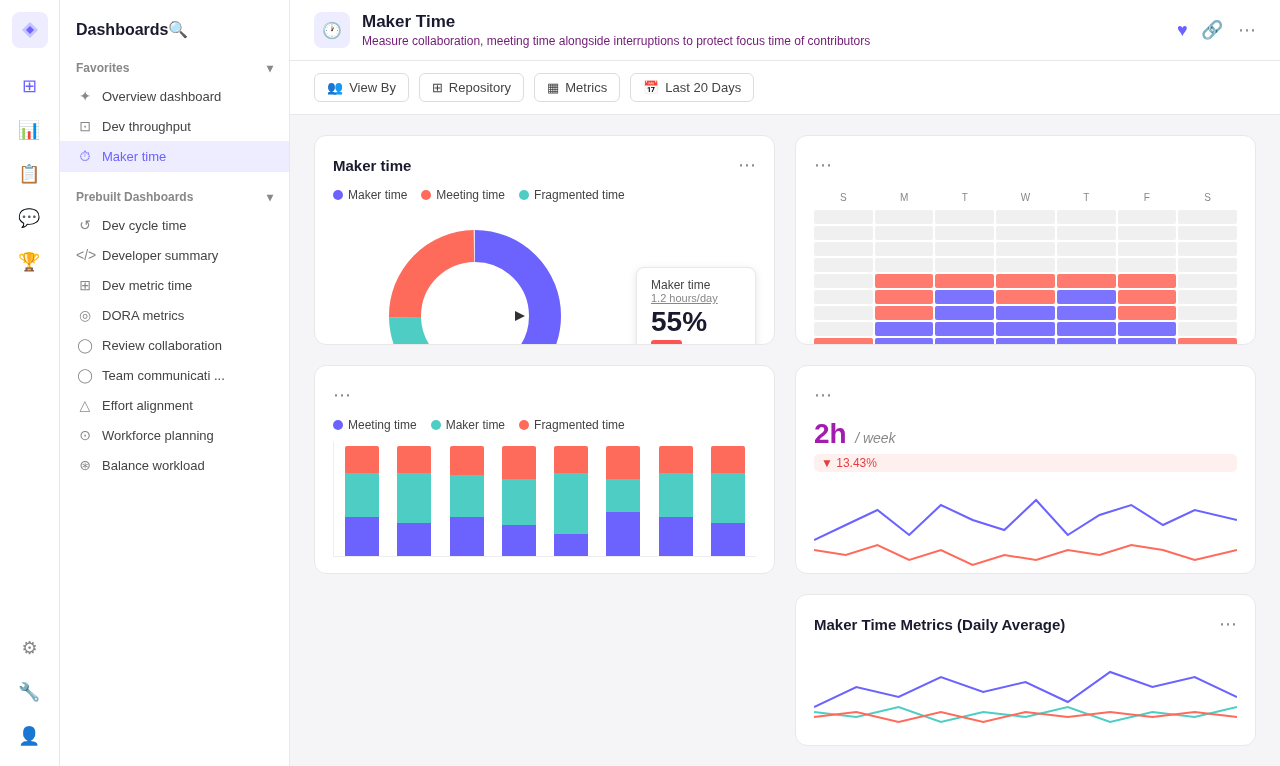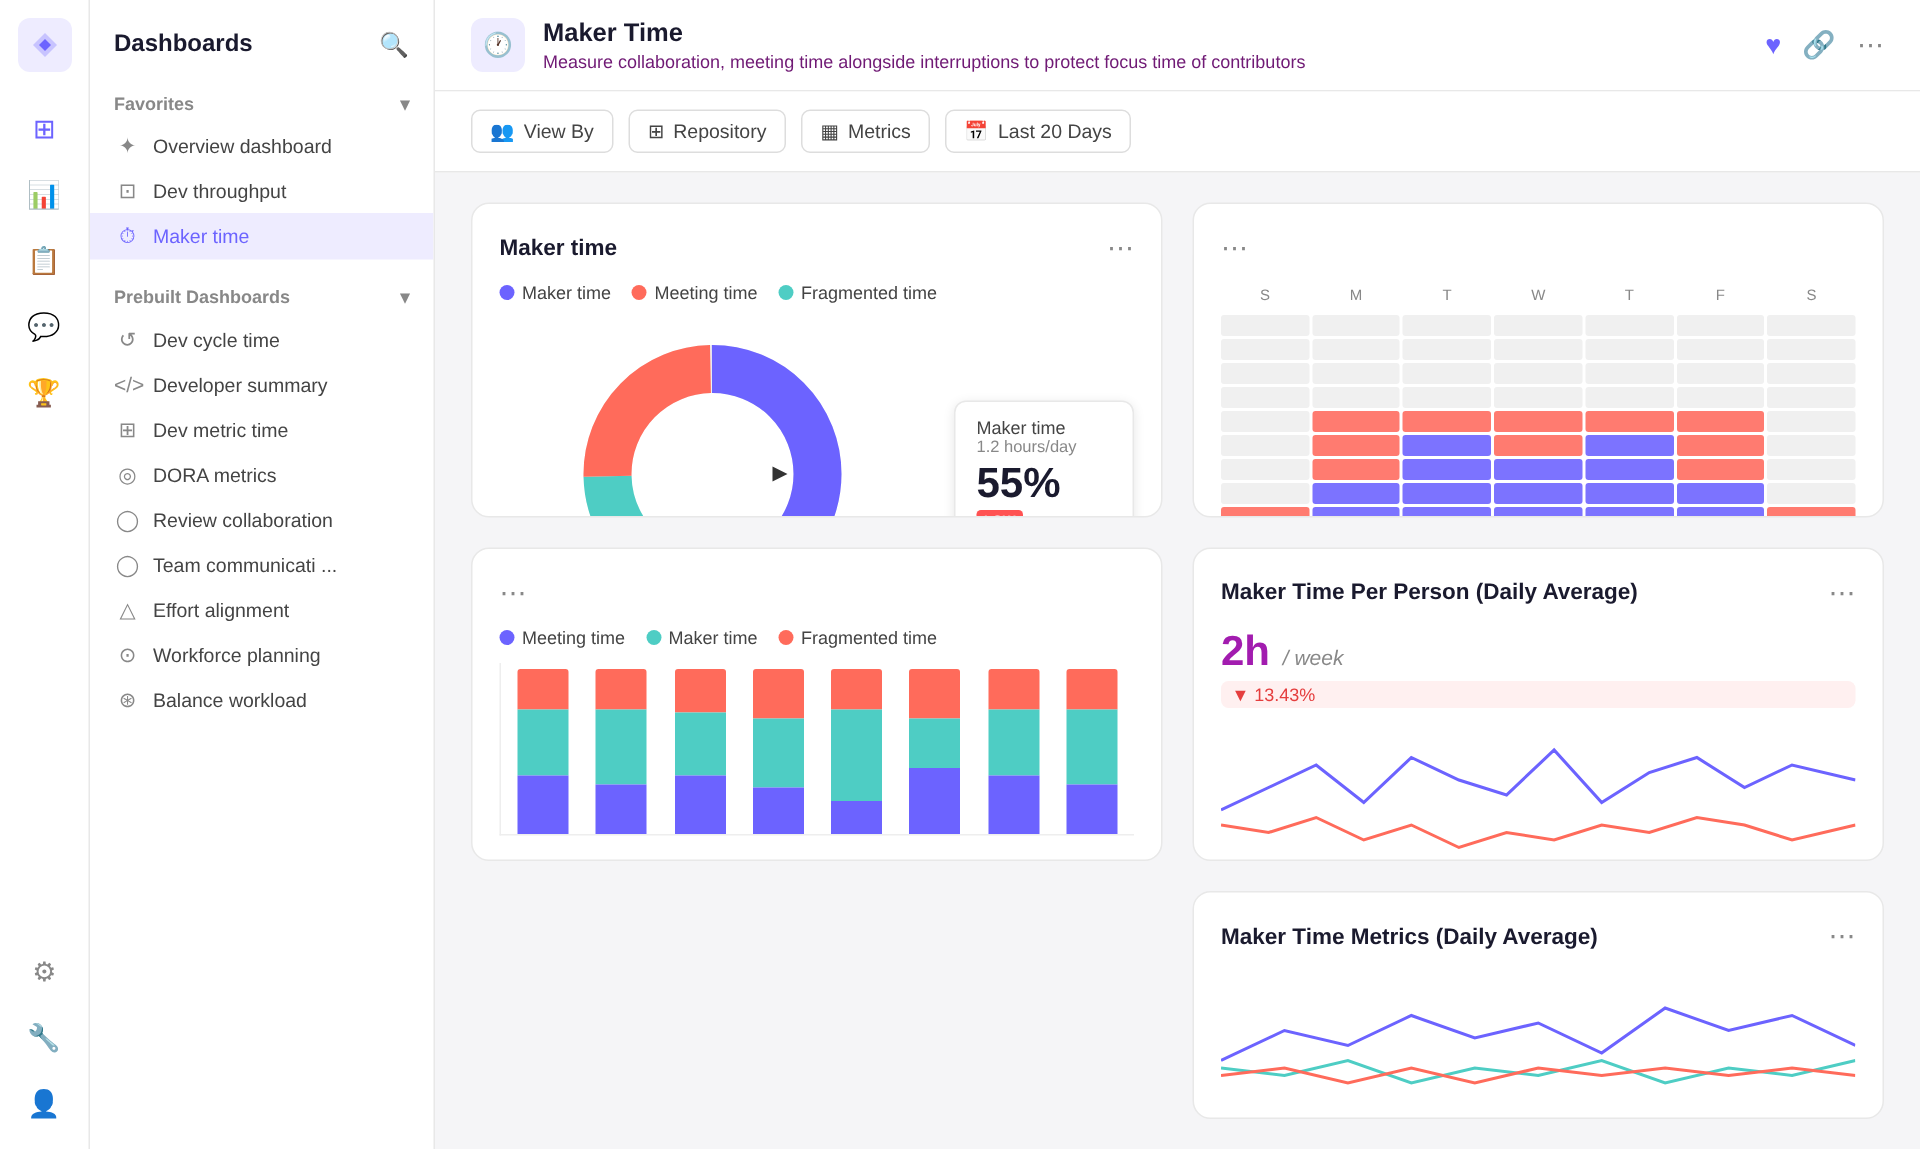--- a/index.html
+++ b/index.html
@@ -19,21 +19,21 @@
     }
     .icon-bar-item.active { color: #6c63ff; }
     .icon-bar-bottom { margin-top: auto; display: flex; flex-direction: column; gap: 8px; align-items: center; }
 
     
     .sidebar {
       width: 230px; background: #fff; border-right: 1px solid #e8e8e8;
       display: flex; flex-direction: column; overflow-y: auto; padding: 12px 0;
     }
     .sidebar-header {
-      display: flex; align-items: center; justify-content: space-between;
+      display: flex; align-items: center; 
       padding: 8px 16px 16px; font-size: 16px; font-weight: 600; color: #1a1a2e;
     }
     .sidebar-search { color: #888; cursor: pointer; }
 
     .sidebar-section-label {
       display: flex; align-items: center; justify-content: space-between;
       padding: 6px 16px; font-size: 12px; font-weight: 600; color: #888;
       cursor: pointer;
     }
 
@@ -100,21 +100,21 @@
     .legend-item { display: flex; align-items: center; gap: 5px; font-size: 12px; color: #444; }
     .legend-dot { width: 10px; height: 10px; border-radius: 50%; flex-shrink: 0; }
 
     .donut-container { position: relative; width: 200px; height: 200px; margin: 0 auto; }
     .donut-tooltip {
       position: absolute; right: 10px; top: 50%; transform: translateY(-50%);
       background: #fff; border: 1px solid #e8e8e8; border-radius: 8px;
       padding: 10px 14px; box-shadow: 0 2px 8px rgba(0,0,0,0.1); min-width: 110px;
     }
     .tooltip-label { font-size: 12px; color: #444; font-weight: 500; }
-    .tooltip-sub { font-size: 11px; color: #888; margin-bottom: 4px; }
+    .tooltip-sub { font-size: 11px; color: #888; margin-bottom: 4px; text-decoration: underline; }
     .tooltip-pct { font-size: 28px; font-weight: 700; color: #1a1a2e; line-height: 1; }
     .tooltip-badge {
       display: inline-block; background: #ff5252; color: #fff;
       font-size: 9px; font-weight: 700; padding: 2px 5px; border-radius: 3px;
       margin-top: 4px; text-transform: uppercase;
     }
     .heatmap-day-label {
       text-align: center; font-size: 10px; color: #888; padding-bottom: 3px;
     }
 
@@ -473,21 +473,20 @@
               <div style="width: 100%; height: 30%; background: rgb(108, 99, 255); border-radius: 0px;"></div>
               <div style="width: 100%; height: 45%; background: rgb(78, 205, 196); border-radius: 0px;"></div>
               <div style="width: 100%; height: 25%; background: rgb(255, 107, 91); border-radius: 2px 2px 0px 0px;"></div>
             </div>
           </div>
         </div>
     </div>
 
     <div class="card">
       <div class="card-header">
-        <span class="card-title">Maker Time Per Person (Daily Average)</span>
         <span class="card-menu">⋯</span>
       </div>
       <div>
         <span class="stat-value">2h</span>
         <span class="stat-unit">/ week</span>
       </div>
       <div class="stat-badge">
         <span>▼ 13.43%</span>
       </div>
       <div class="line-chart-container">

